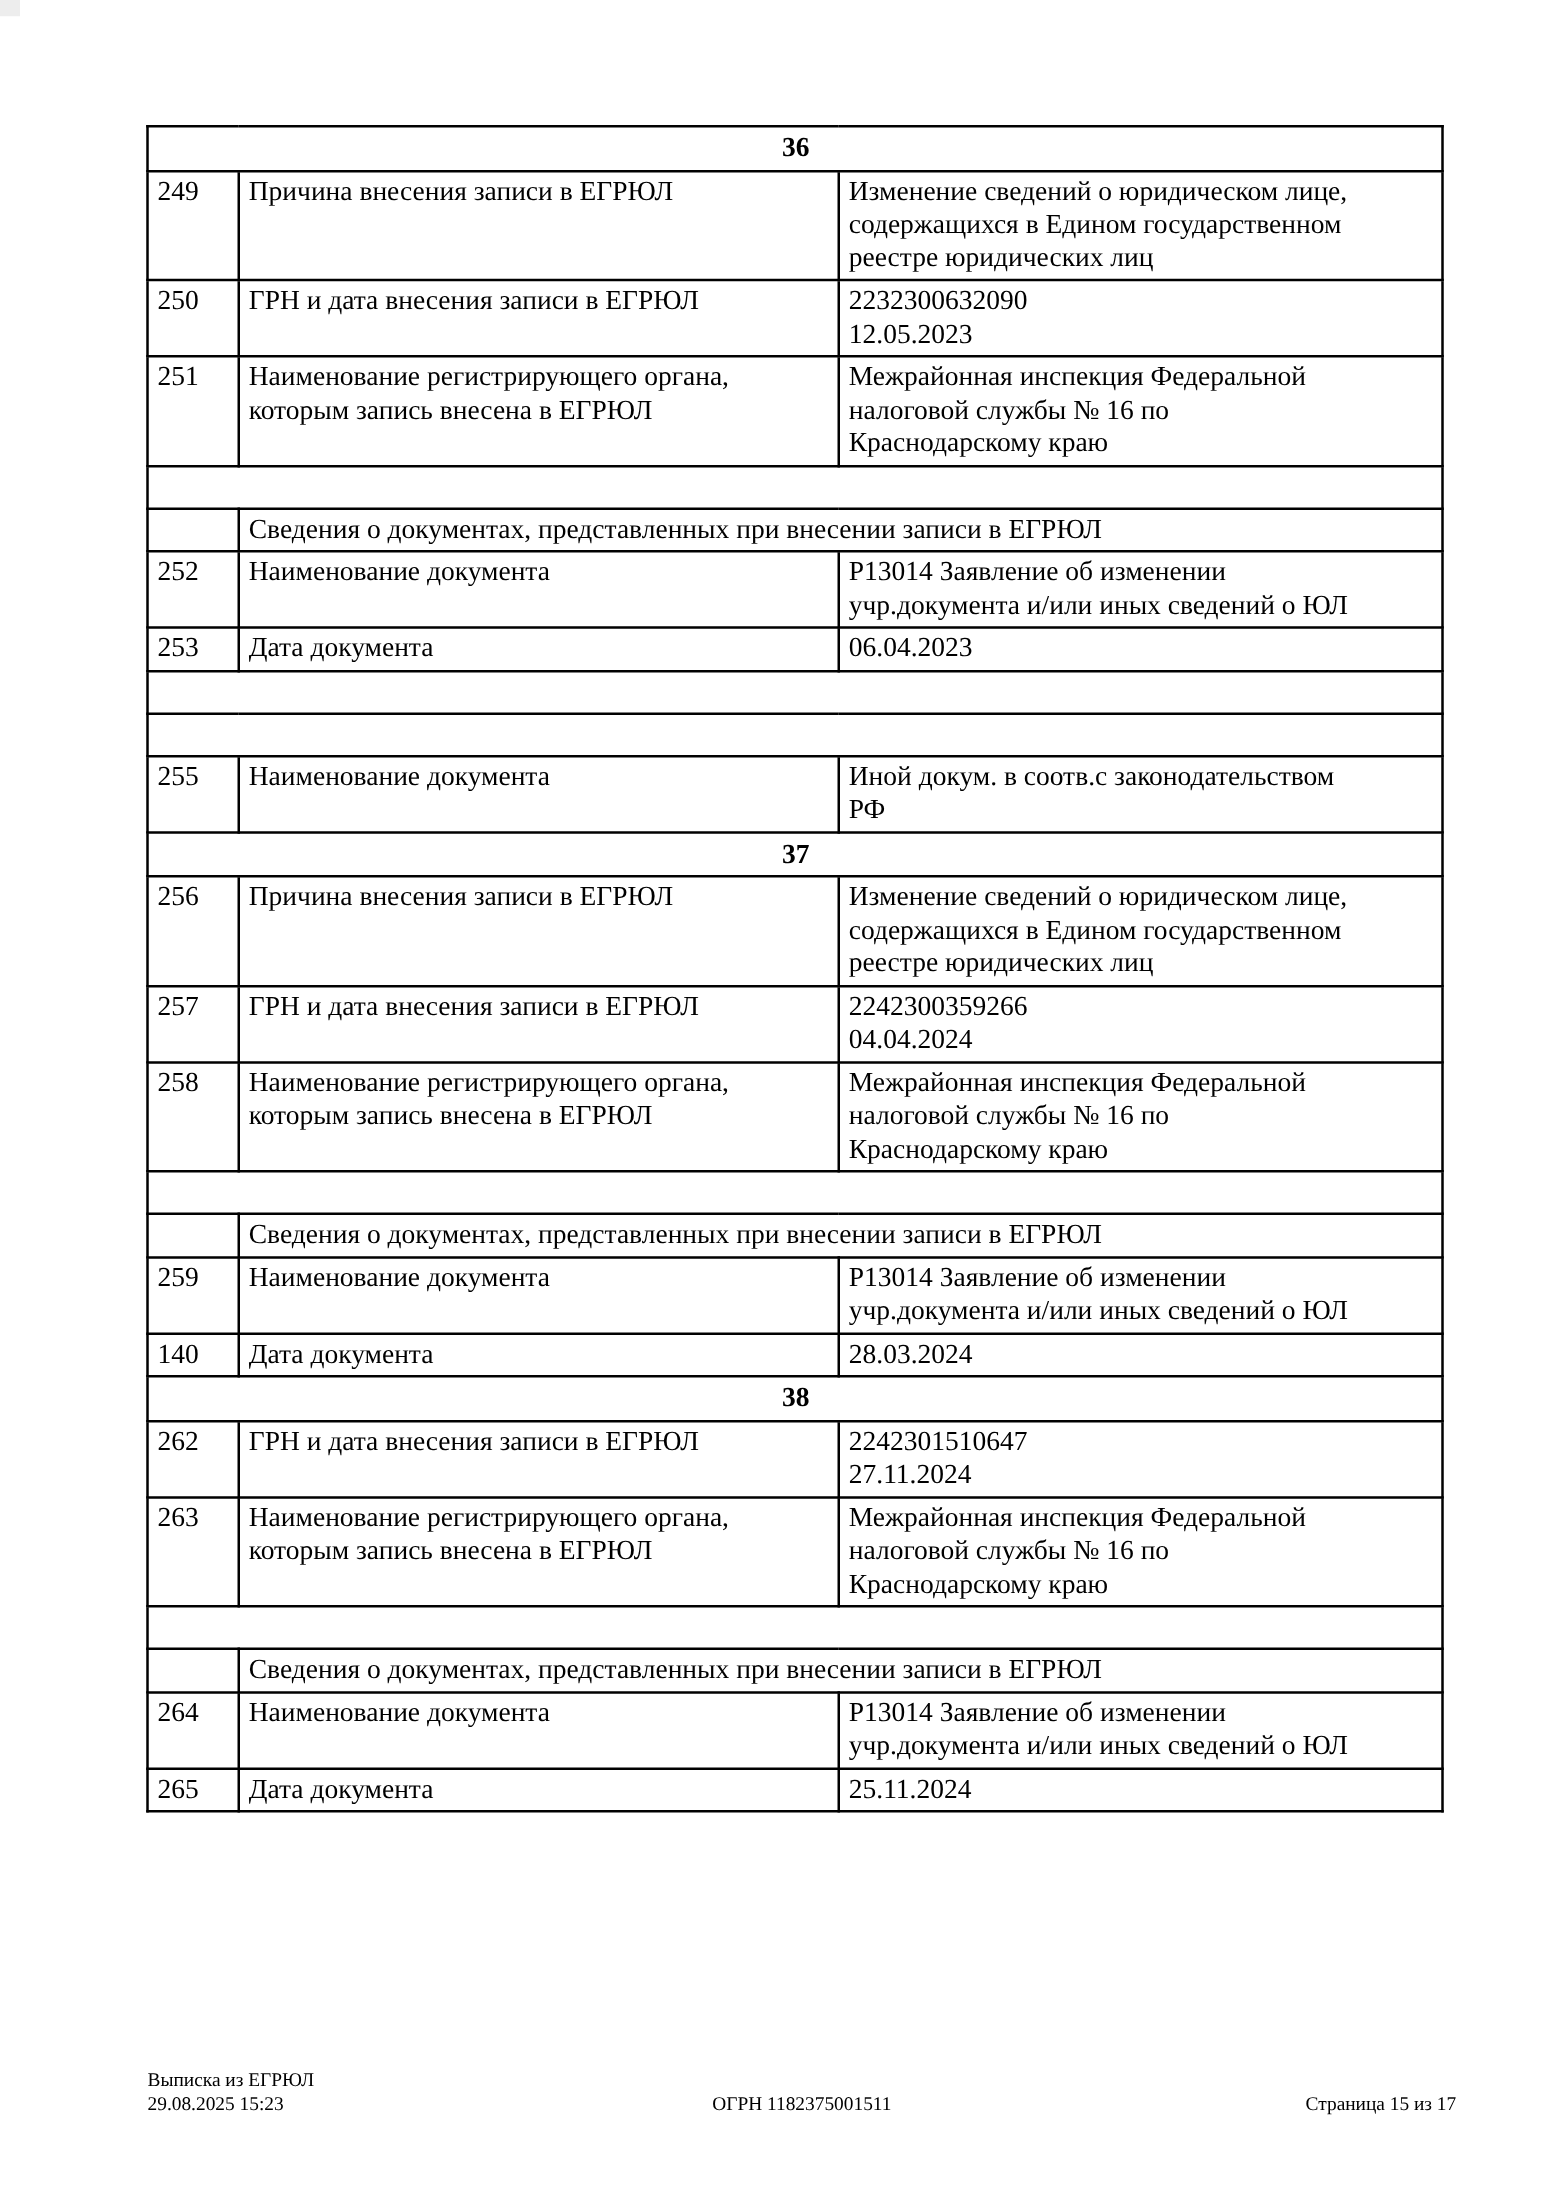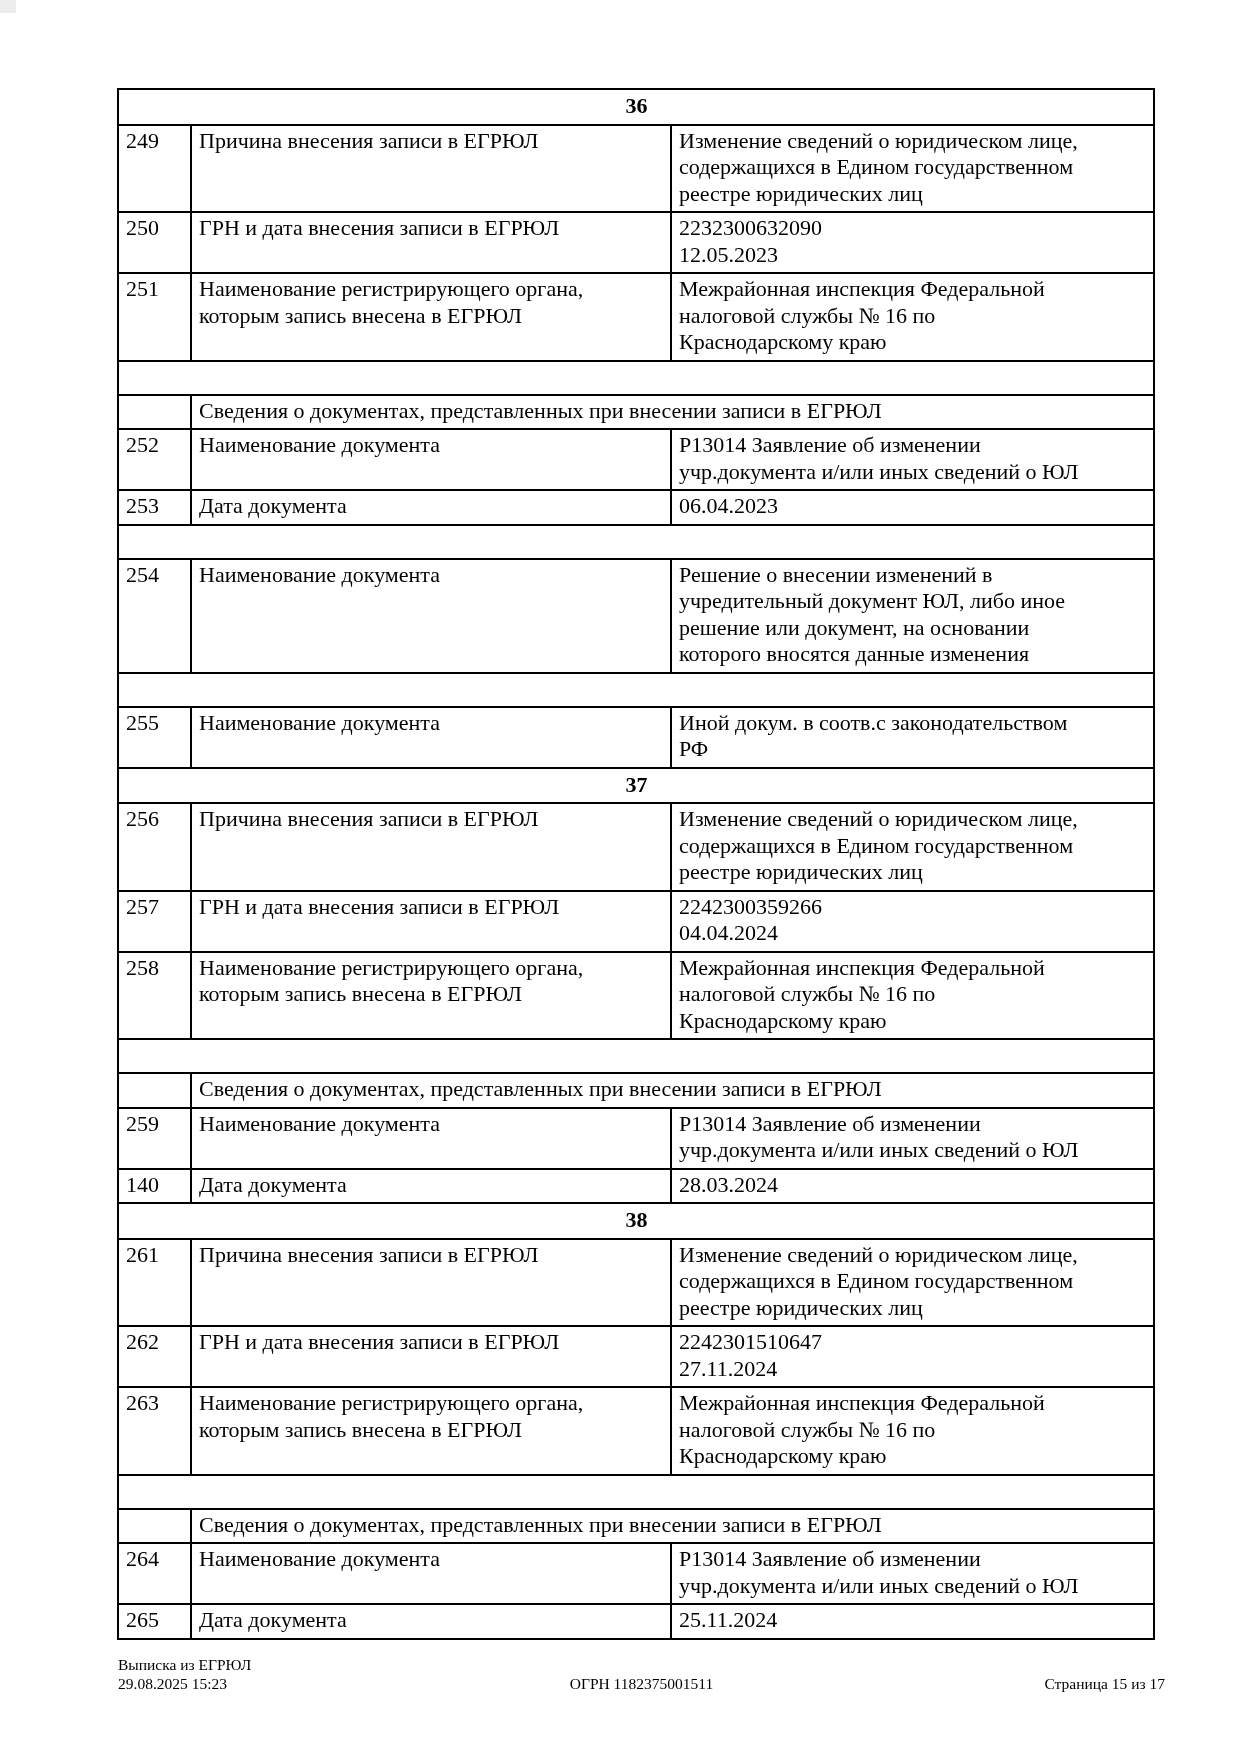--- a/index.html
+++ b/index.html
@@ -14,21 +14,21 @@
   }
   .corner-artifact {
     position: absolute;
     left: 0; top: 0;
     width: 16px; height: 13px;
     background: #ededed;
   }
   table.extract {
     position: absolute;
     left: 117px;
-    top: 88px;
+    top: 100px;
     width: 1036px;
     border-collapse: collapse;
     table-layout: fixed;
     font-size: 22px;
     line-height: 26.5px;
     border-radius: 20px;
   }
   table.extract td {
     border: 2px solid #000000;
     vertical-align: top;
@@ -134,28 +134,20 @@
 учр.документа и/или иных сведений о ЮЛ</td>
         </tr>
         <tr class="field">
           <td class="num">253</td>
           <td class="label">Дата документа</td>
           <td class="value">06.04.2023</td>
         </tr>
         <tr class="spacer">
           <td colspan="3" class="spacer-cell"></td>
         </tr>
-        <tr class="field">
-          <td class="num">254</td>
-          <td class="label">Наименование документа</td>
-          <td class="value">Решение о внесении изменений в
-учредительный документ ЮЛ, либо иное
-решение или документ, на основании
-которого вносятся данные изменения</td>
-        </tr>
         <tr class="spacer">
           <td colspan="3" class="spacer-cell"></td>
         </tr>
         <tr class="field">
           <td class="num">255</td>
           <td class="label">Наименование документа</td>
           <td class="value">Иной докум. в соотв.с законодательством
 РФ</td>
         </tr>
         <tr class="section">
@@ -195,27 +187,20 @@
           <td class="value">Р13014 Заявление об изменении
 учр.документа и/или иных сведений о ЮЛ</td>
         </tr>
         <tr class="field">
           <td class="num">140</td>
           <td class="label">Дата документа</td>
           <td class="value">28.03.2024</td>
         </tr>
         <tr class="section">
           <td colspan="3" class="section-cell">38</td>
-        </tr>
-        <tr class="field">
-          <td class="num">261</td>
-          <td class="label">Причина внесения записи в ЕГРЮЛ</td>
-          <td class="value">Изменение сведений о юридическом лице,
-содержащихся в Едином государственном
-реестре юридических лиц</td>
         </tr>
         <tr class="field">
           <td class="num">262</td>
           <td class="label">ГРН и дата внесения записи в ЕГРЮЛ</td>
           <td class="value">2242301510647
 27.11.2024</td>
         </tr>
         <tr class="field">
           <td class="num">263</td>
           <td class="label">Наименование регистрирующего органа,

